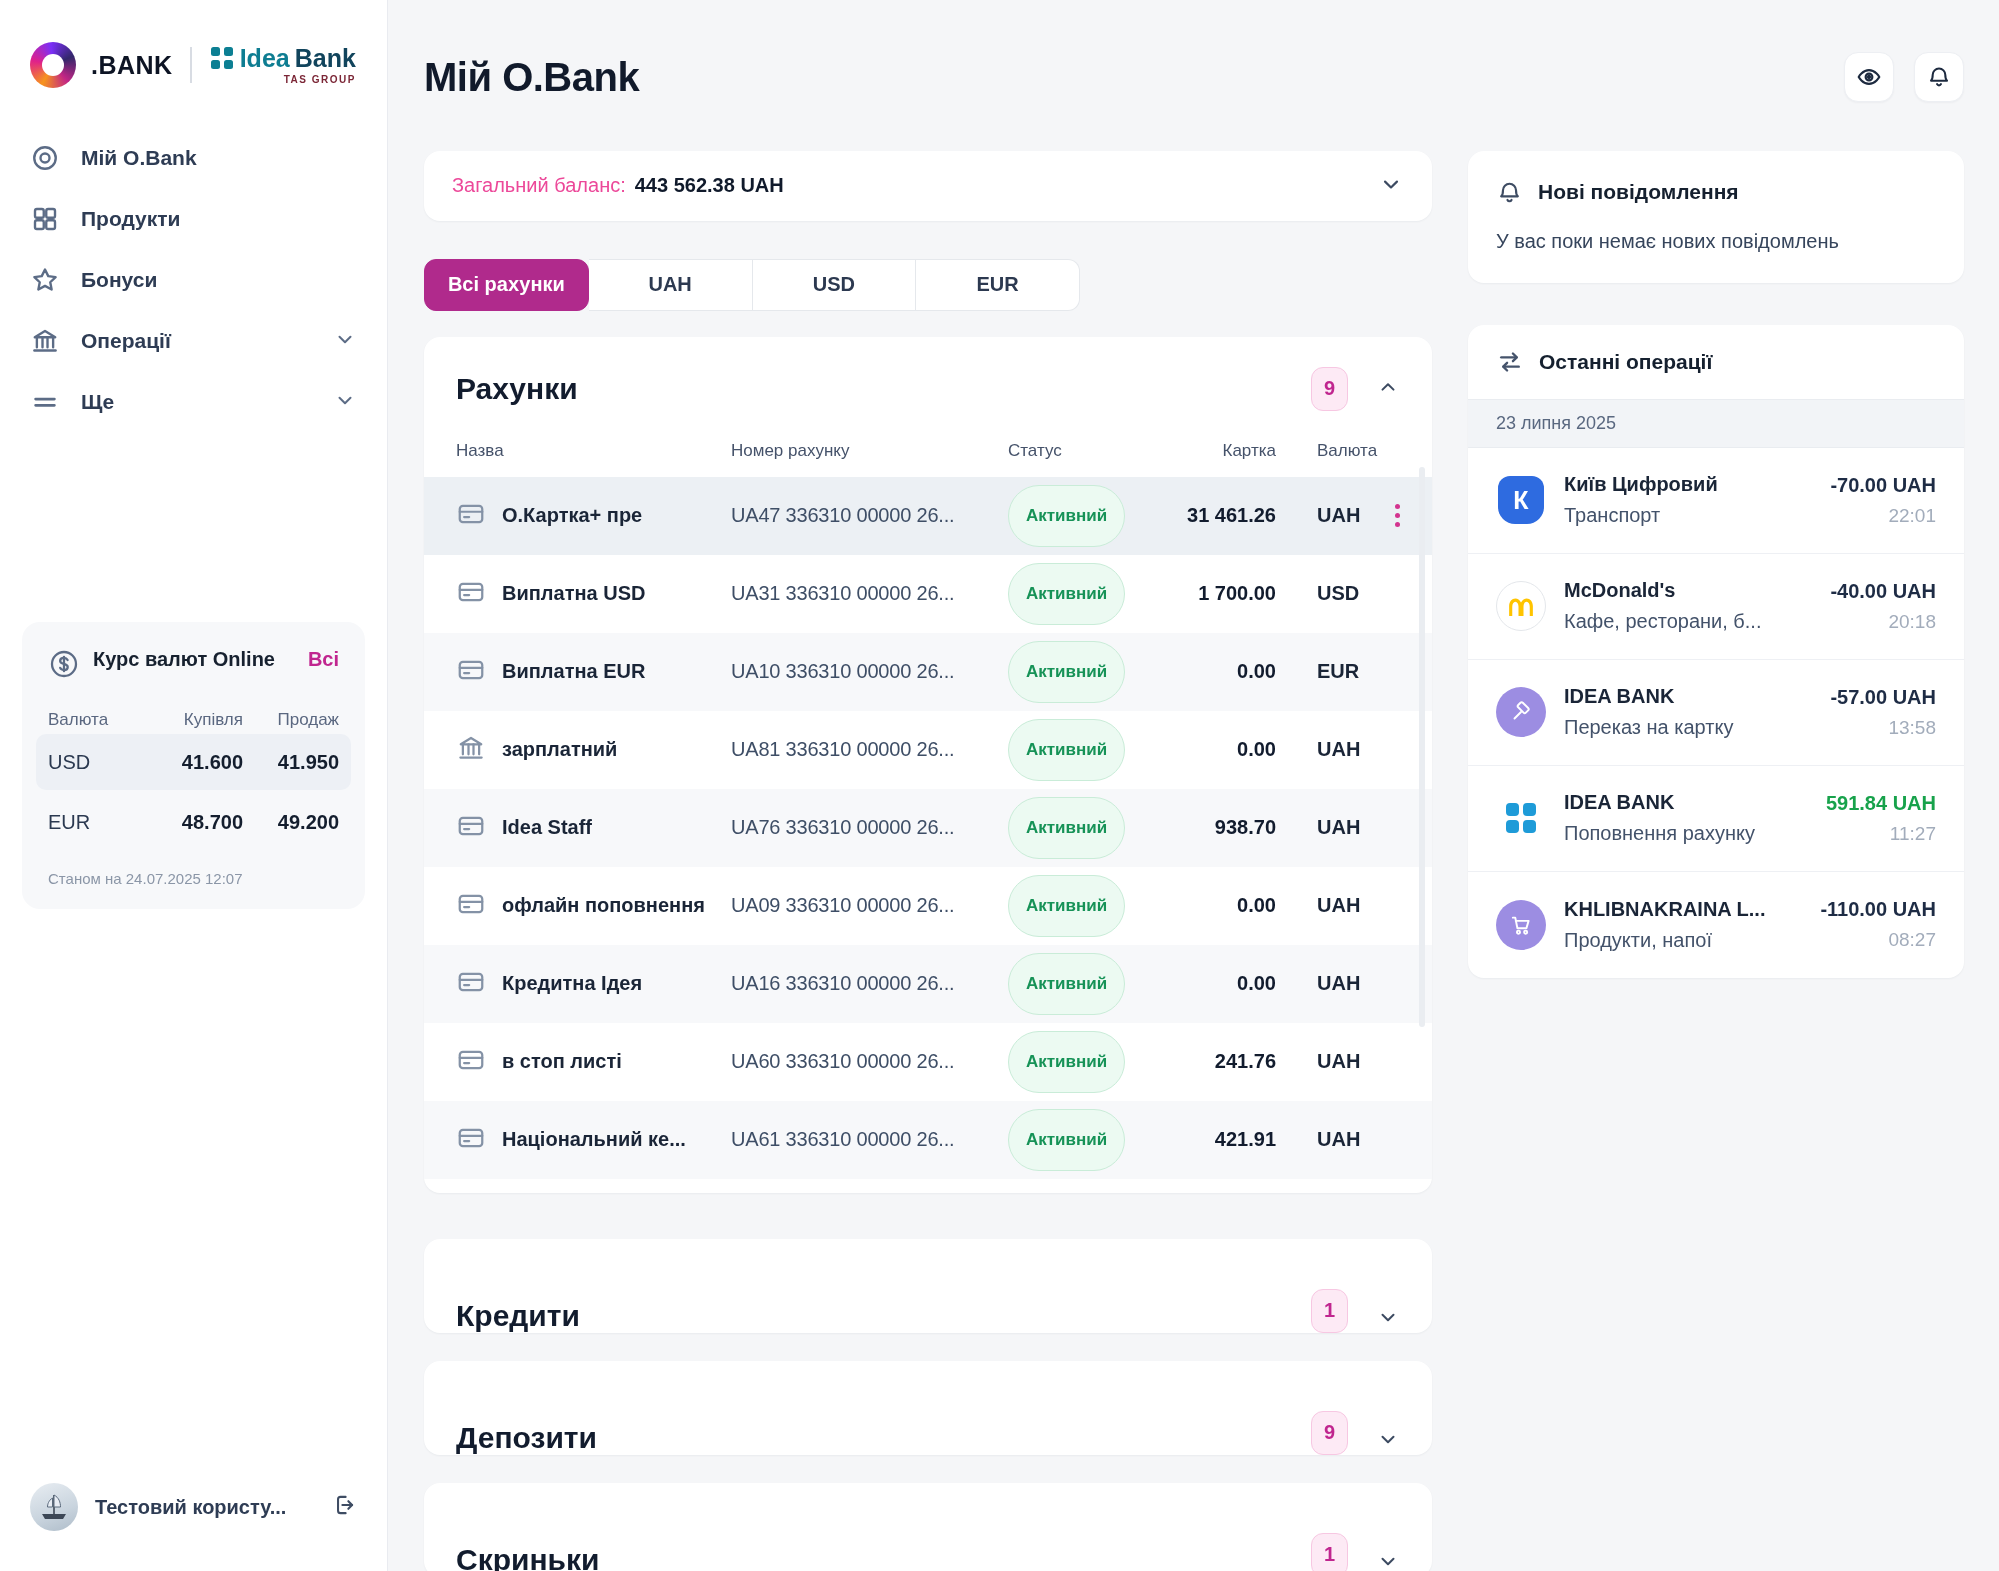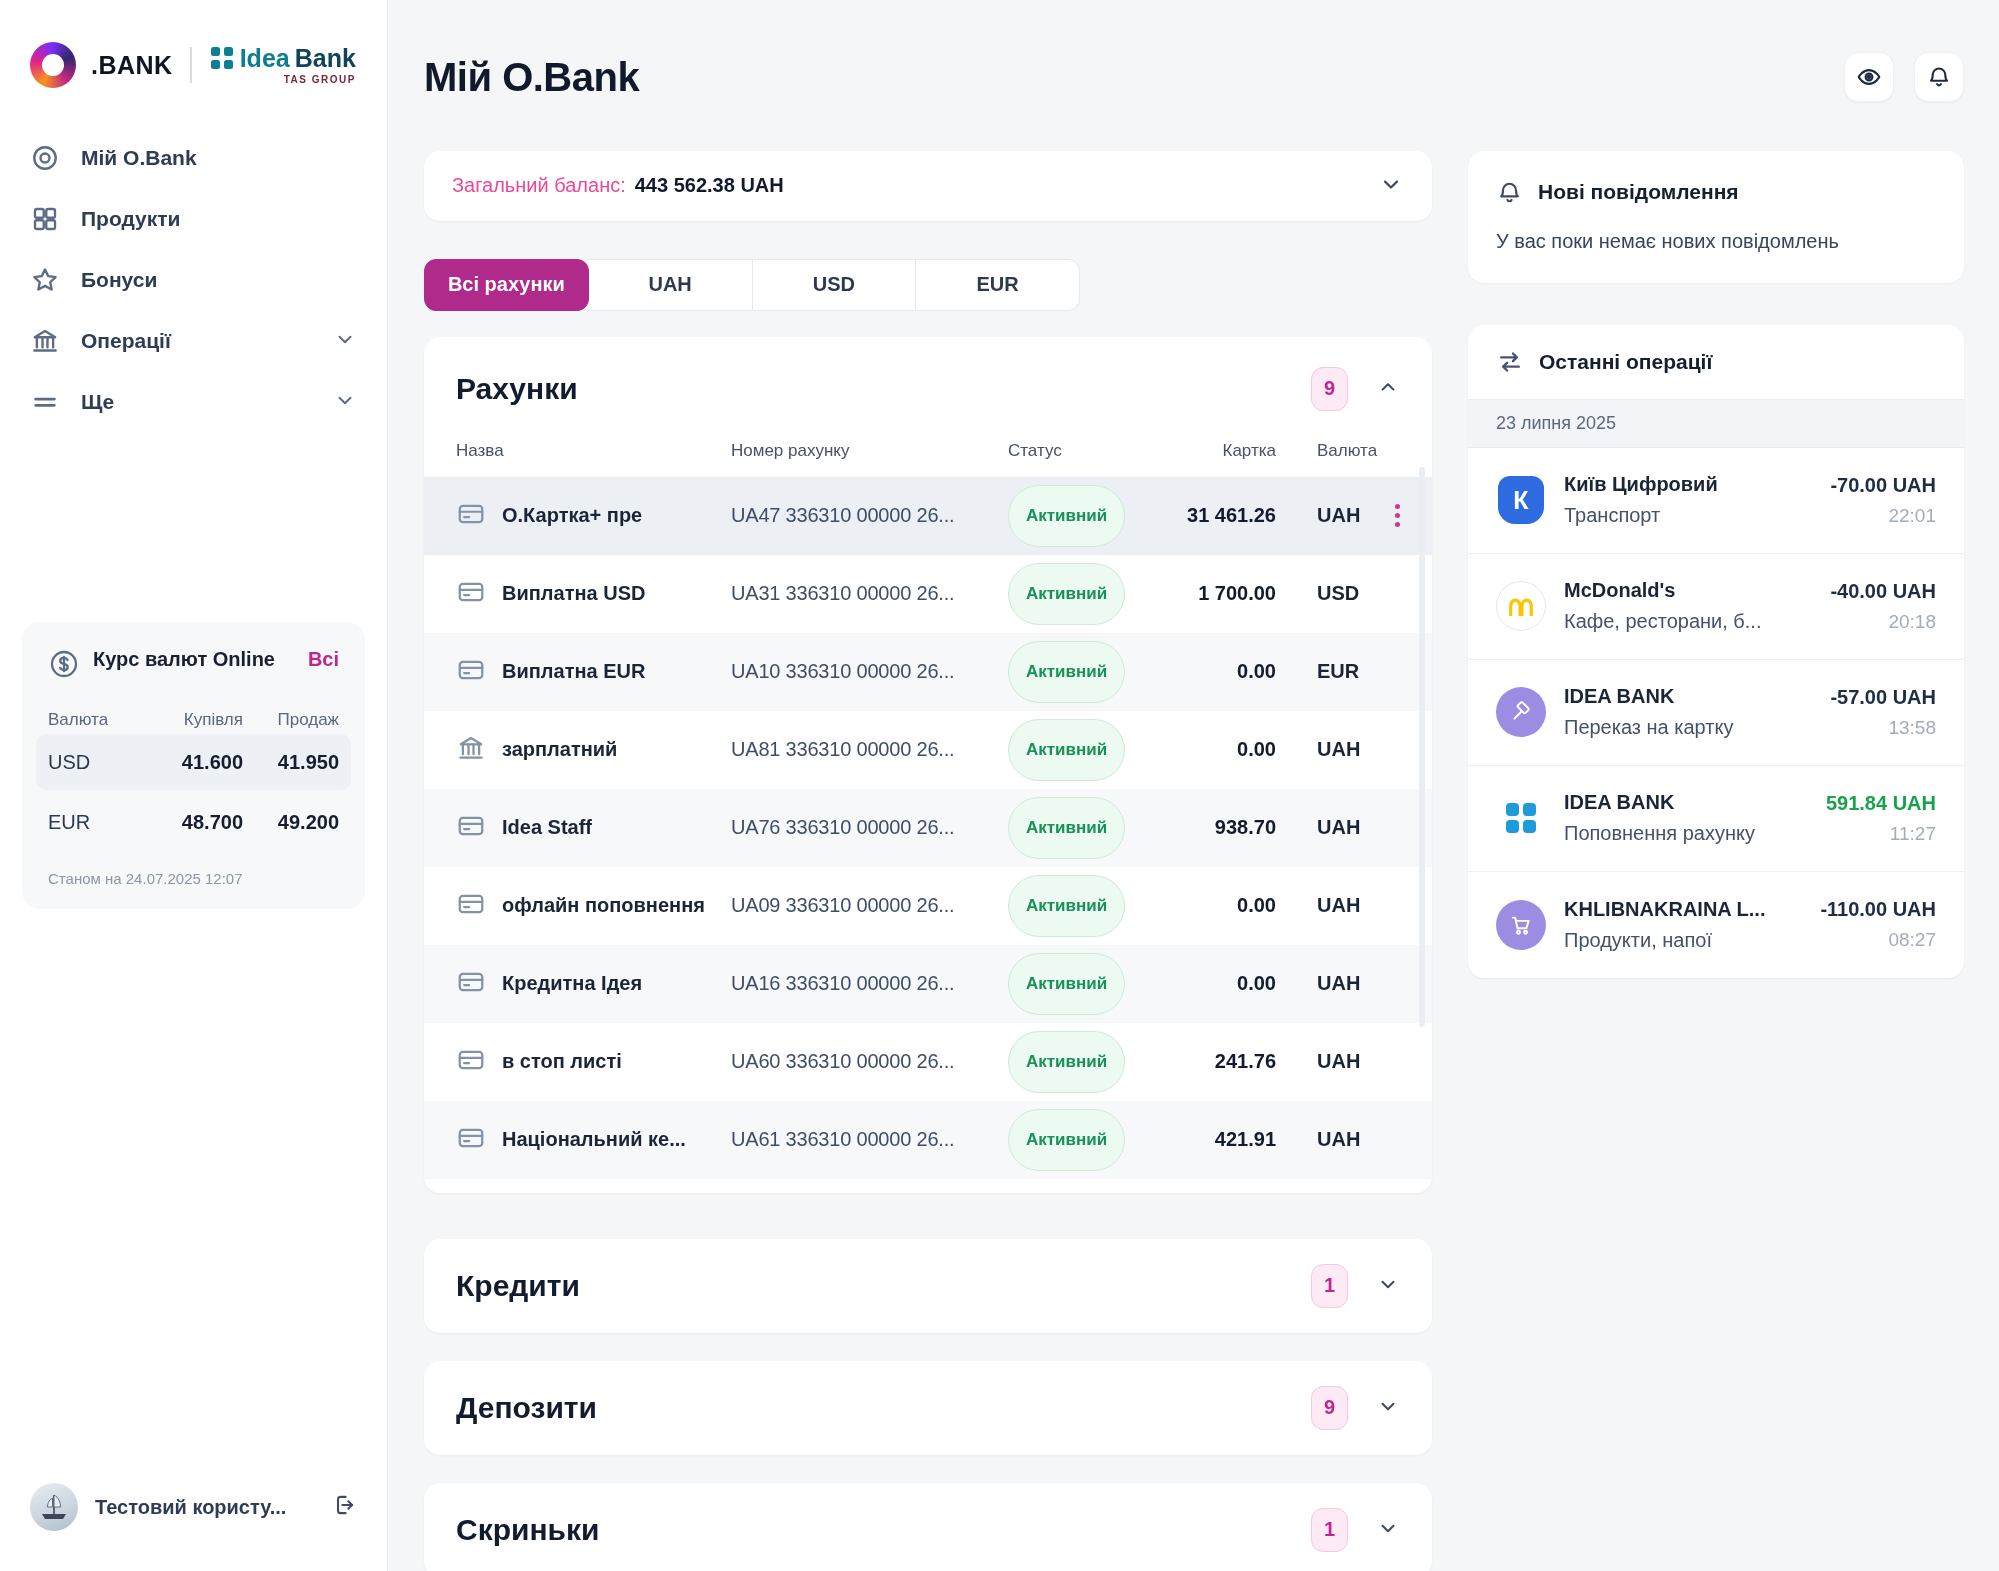--- a/index.html
+++ b/index.html
@@ -98,21 +98,21 @@
   .a-name{font-size:20px;font-weight:700;color:#1a2537;white-space:nowrap;overflow:hidden}
   .a-num{font-size:20px;color:#3e4e66;letter-spacing:-0.2px}
   .status-badge{display:inline-flex;align-items:center;padding:20px 17px;border:1px solid #c9ecd8;
                 background:#ecfaf2;color:#169257;border-radius:999px;font-size:17px;font-weight:600}
   .a-bal{font-size:20px;font-weight:800;color:#121c2e;text-align:right;white-space:nowrap}
   .a-cur{font-size:20px;font-weight:800;color:#1a2537;padding-left:41px}
   .kebab{display:flex;flex-direction:column;gap:4px;align-items:center;cursor:pointer;justify-self:end}
   .kebab i{width:5px;height:5px;border-radius:50%;background:#d3348f;display:block}
   .acc-scroll{position:absolute;right:7px;top:130px;width:6px;height:560px;border-radius:3px;background:#eaedf1}
 
-  .section-card{height:94px;display:flex;align-items:center;padding:0 32px;margin-bottom:28px;cursor:pointer}
+  .section-card{height:94px;display:flex;align-items:flex-end;padding:0 32px;margin-bottom:28px;cursor:pointer}
   .sec-title{font-size:30px;font-weight:800;color:#121c2e;flex:1}
 
   
   .notif{padding:28px 28px 30px;margin-bottom:42px}
   .notif-head{display:flex;align-items:center;gap:15px;margin-bottom:24px}
   .notif-head svg{width:27px;height:27px;color:#3e4c63}
   .notif-title{font-size:21px;font-weight:700;color:#15202f}
   .notif-msg{font-size:20px;color:#36455c}
 
   .ops{overflow:hidden}

